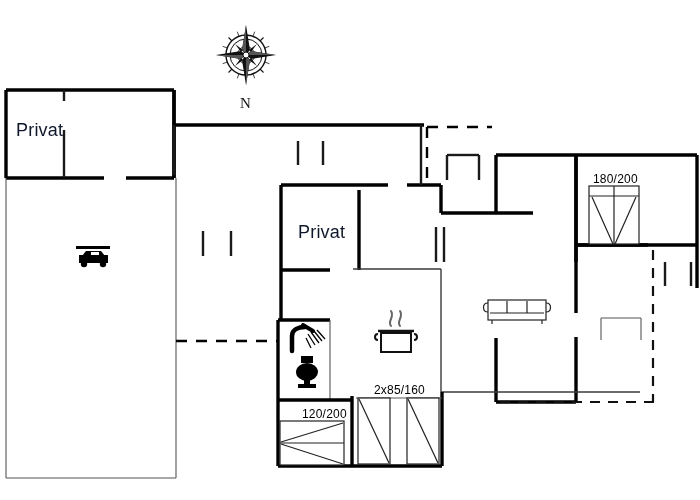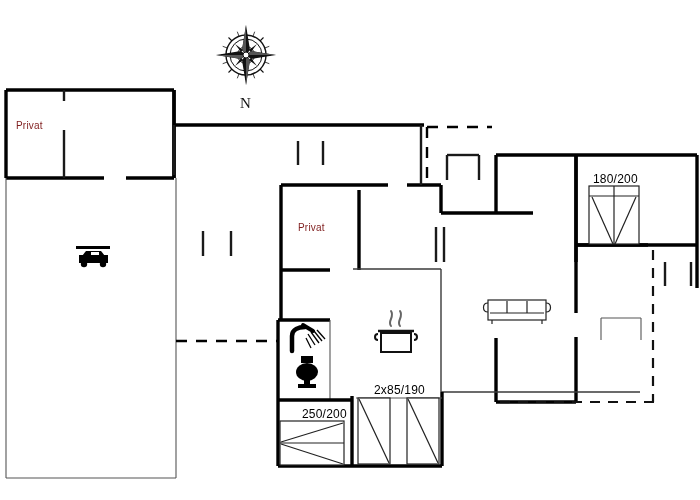--- a/index.html
+++ b/index.html
@@ -68,22 +68,22 @@
     fill: none;
   }
   .furn-fill {
     fill: #ffffff;
     stroke: #222222;
     stroke-width: 1.2;
   }
   .room-label {
     position: absolute;
     font-family: "Liberation Sans", sans-serif;
-    font-size: 10px;
-    color: #7f1d1d;
+    font-size: 18px;
+    color: #0f172a;
     white-space: nowrap;
     letter-spacing: 0.2px;
   }
   .dim-label {
     position: absolute;
     font-family: "Liberation Sans", sans-serif;
     font-size: 12px;
     color: #000000;
     white-space: nowrap;
     letter-spacing: 0.2px;
@@ -338,17 +338,17 @@
   </svg>
 
   <div class="compass-label" style="left:240px; top:95px;">N</div>
 
   <div class="room-label" style="left:16px; top:120px;">Privat</div>
 
   <div class="room-label" style="left:298px; top:222px;">Privat</div>
 
   <div class="dim-label" style="left:593px; top:172px;">180/200</div>
 
-  <div class="dim-label" style="left:302px; top:407px;">250/200</div>
-
-  <div class="dim-label" style="left:374px; top:383px;">2x85/190</div>
+  <div class="dim-label" style="left:302px; top:407px;">120/200</div>
+
+  <div class="dim-label" style="left:374px; top:383px;">2x85/160</div>
 
 </div>
 
 </body></html>

